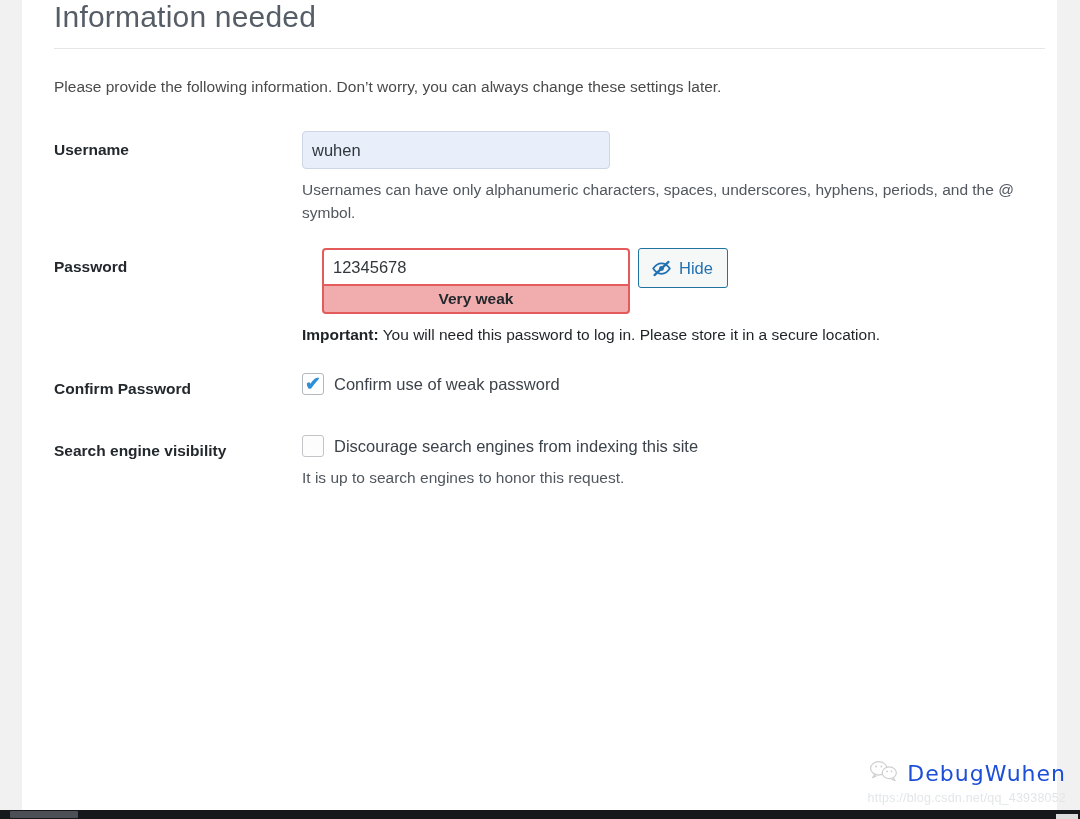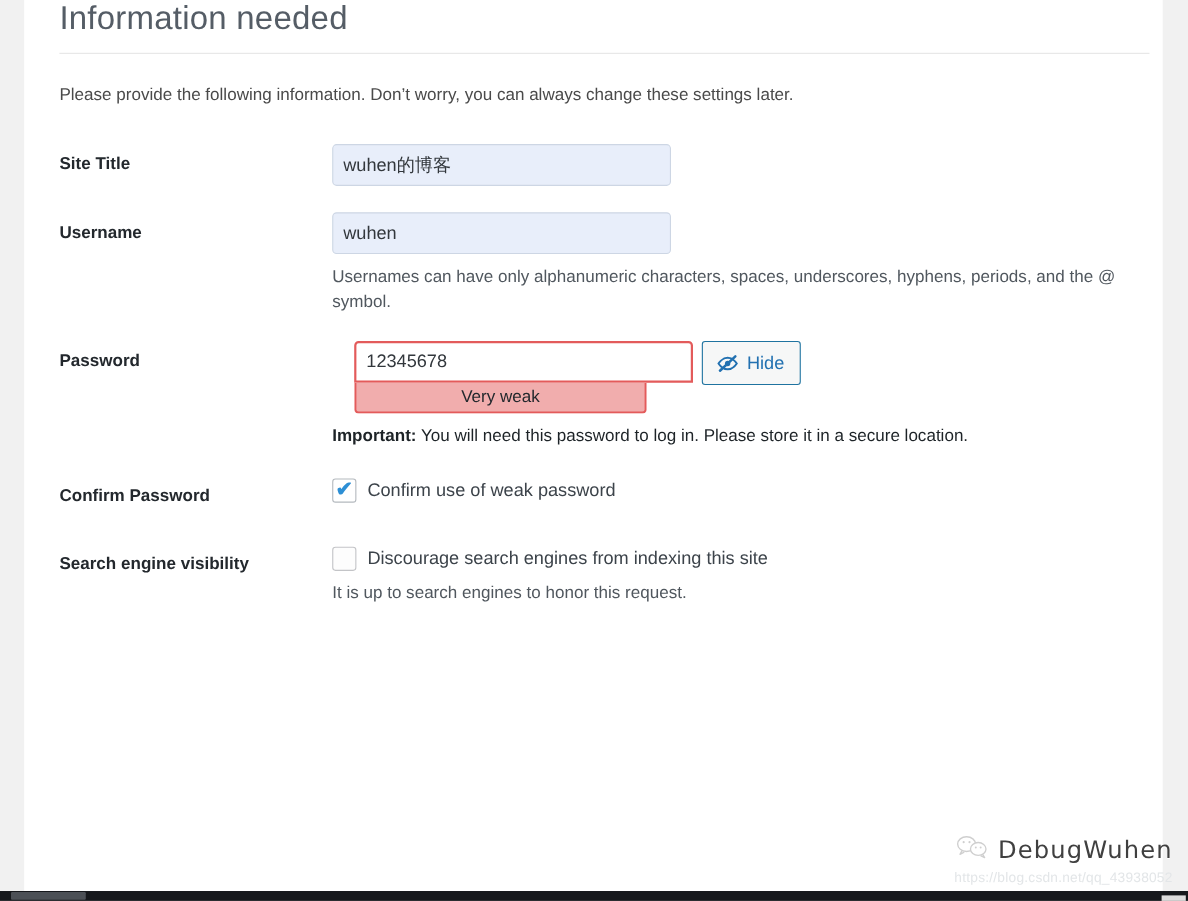--- a/index.html
+++ b/index.html
@@ -108,30 +108,31 @@
 
   .pw-row {
     display: flex;
     align-items: flex-start;
     gap: 8px;
     padding-left: 20px;
   }
   .pw-stack { display: flex; flex-direction: column; }
 
   .strength-meter {
-    width: 266px;
+    width: 308px;
     background: #f1adad;
     border: 2px solid #e35b5b;
     border-top: none;
     border-radius: 0 0 4px 4px;
     height: 28px;
     line-height: 25px;
     text-align: center;
     font-size: 15.5px;
     color: #23282d;
+    font-weight: bold;
   }
 
   .hide-btn {
     display: inline-flex;
     align-items: center;
     gap: 7px;
     height: 40px;
     padding: 0 14px 0 12px;
     background: #f6f7f7;
     border: 1.5px solid #1f73a0;
@@ -210,21 +211,21 @@
     bottom: 14px;
     text-align: right;
     pointer-events: none;
     user-select: none;
   }
   .wm-brand {
     display: flex;
     align-items: center;
     justify-content: flex-end;
     gap: 8px;
-    color: #404040;
+    color: #1d4ed8;
     font-size: 22px;
     letter-spacing: 1px;
     text-shadow: 0 1px 0 #ffffff;
     font-family: "DejaVu Sans", sans-serif;
   }
   .wm-url {
     color: #e3e6e8;
     font-size: 12.5px;
     margin-top: 3px;
     letter-spacing: 0.2px;
@@ -261,26 +262,20 @@
     <div id="content">
 
       <h1 class="page-title">Information needed</h1>
       <div class="title-rule"></div>
 
       <p class="intro">Please provide the following information. Don’t worry, you can always change these settings later.</p>
 
       <table class="form-table">
         <tbody>
 
-          <tr>
-            <th>Site Title</th>
-            <td>
-              <input class="text-input autofilled" type="text" value="wuhen的博客" style="">
-            </td>
-          </tr>
 
           <tr>
             <th>Username</th>
             <td>
               <input class="text-input autofilled" type="text" value="wuhen" style="">
               <p class="desc">Usernames can have only alphanumeric characters, spaces, underscores, hyphens, periods, and the @ symbol.</p>
             </td>
           </tr>
 
           <tr>

